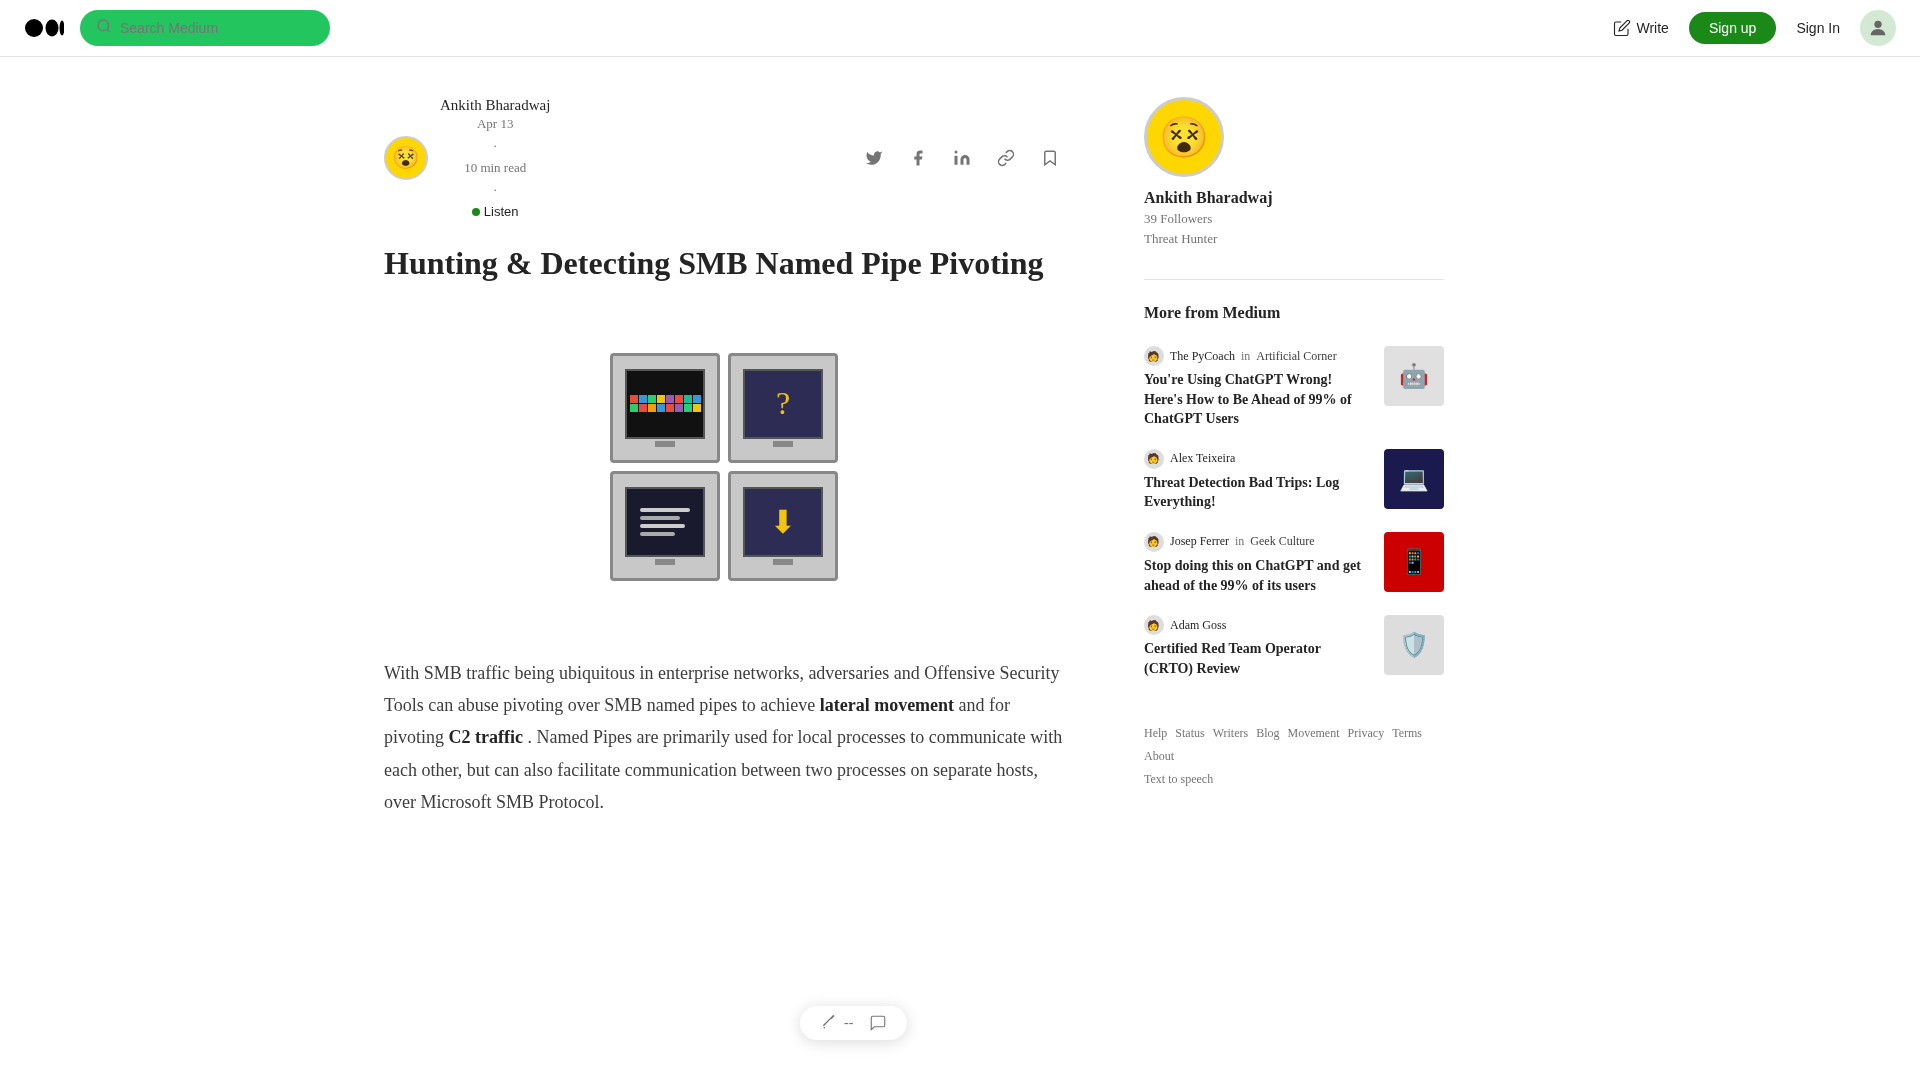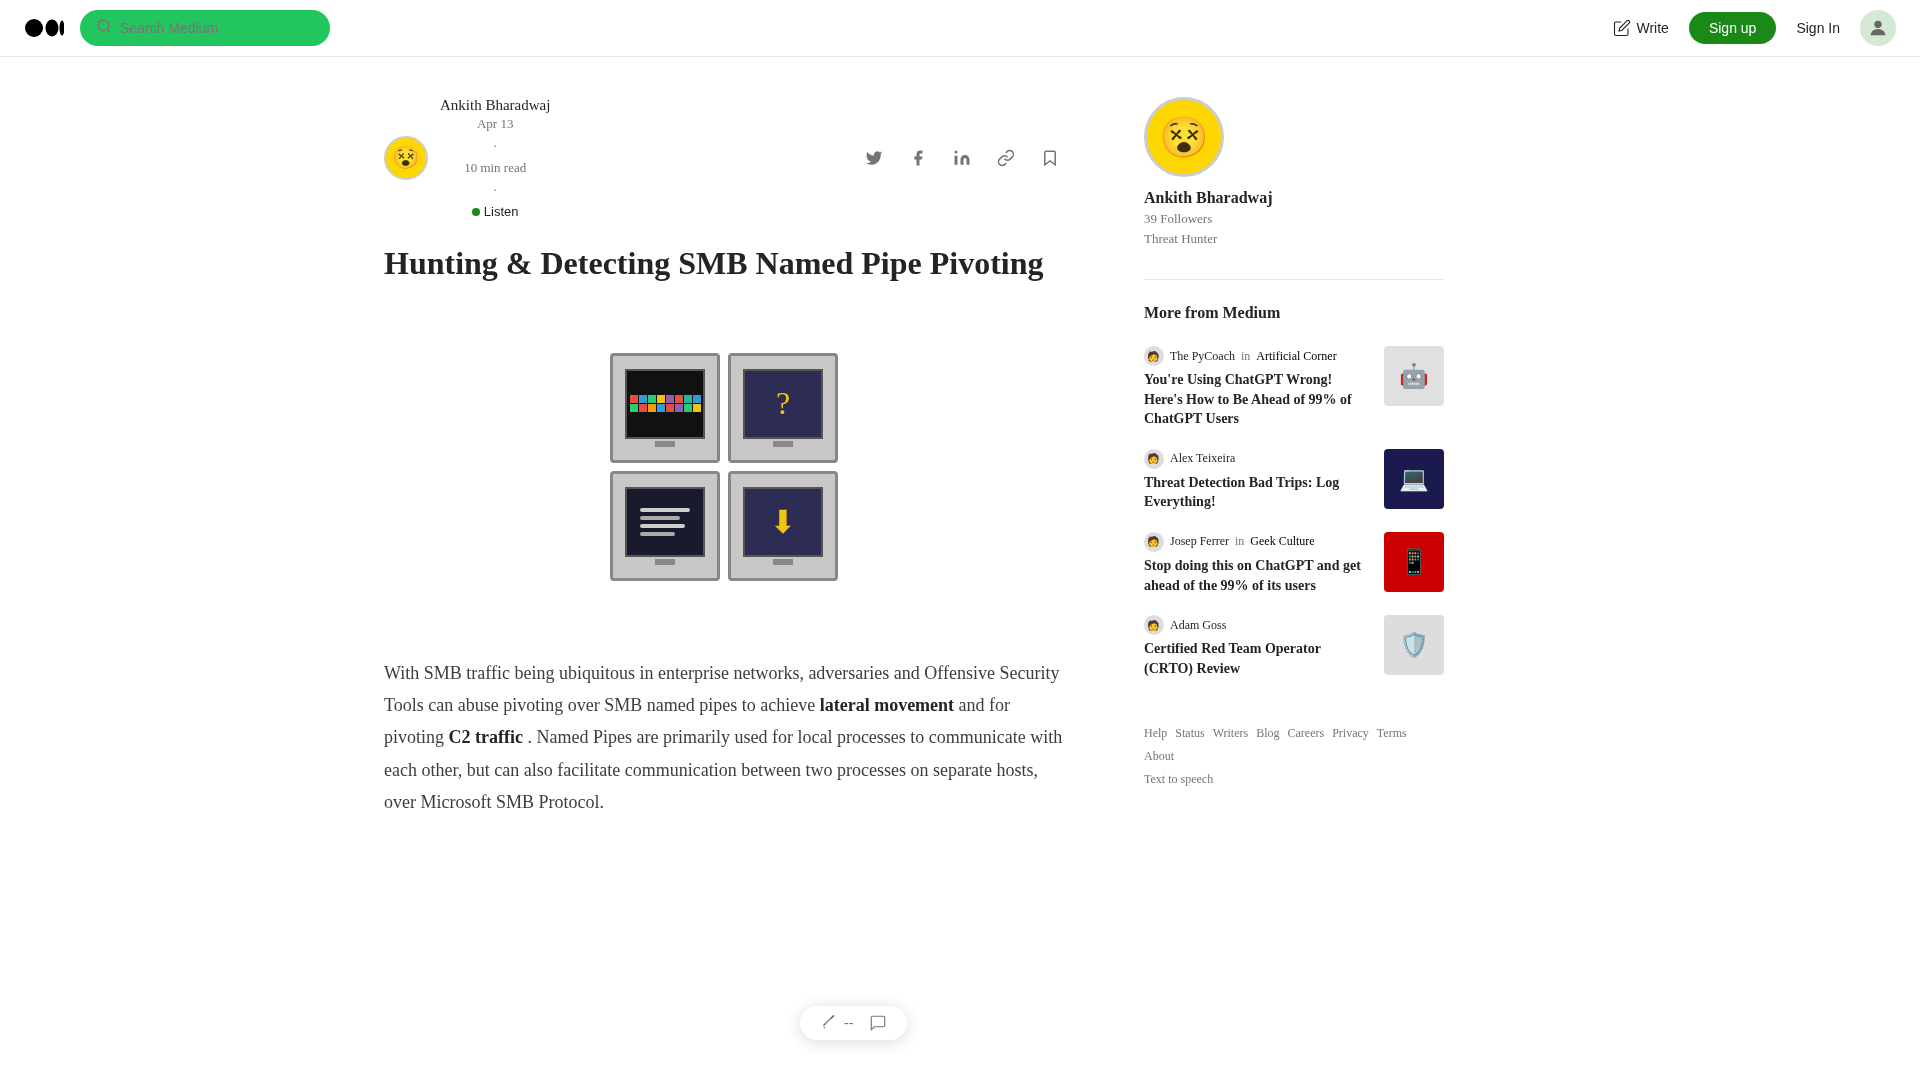--- a/index.html
+++ b/index.html
@@ -382,21 +382,21 @@
       font-size: 12px;
       color: #242424;
       font-weight: 500;
     }
     .related-in {
       font-size: 12px;
       color: #757575;
     }
     .related-publication {
       font-size: 12px;
-      color: #000000;
+      color: #404040;
     }
     .related-title {
       font-size: 14px;
       font-weight: 600;
       line-height: 1.4;
       color: #242424;
     }
     .related-thumbnail {
       width: 60px;
       height: 60px;
@@ -661,21 +661,21 @@
         </div>
       </div>
     </div>
 
     <div class="sidebar-footer">
       <div class="footer-links">
         <a class="footer-link">Help</a>
         <a class="footer-link">Status</a>
         <a class="footer-link">Writers</a>
         <a class="footer-link">Blog</a>
-        <a class="footer-link">Careers</a>
+        <a class="footer-link">Movement</a>
         <a class="footer-link">Privacy</a>
         <a class="footer-link">Terms</a>
         <a class="footer-link">About</a>
       </div>
       <div class="footer-tts">Text to speech</div>
     </div>
   </aside>
 </div>
 
 <div class="floating-toolbar">

